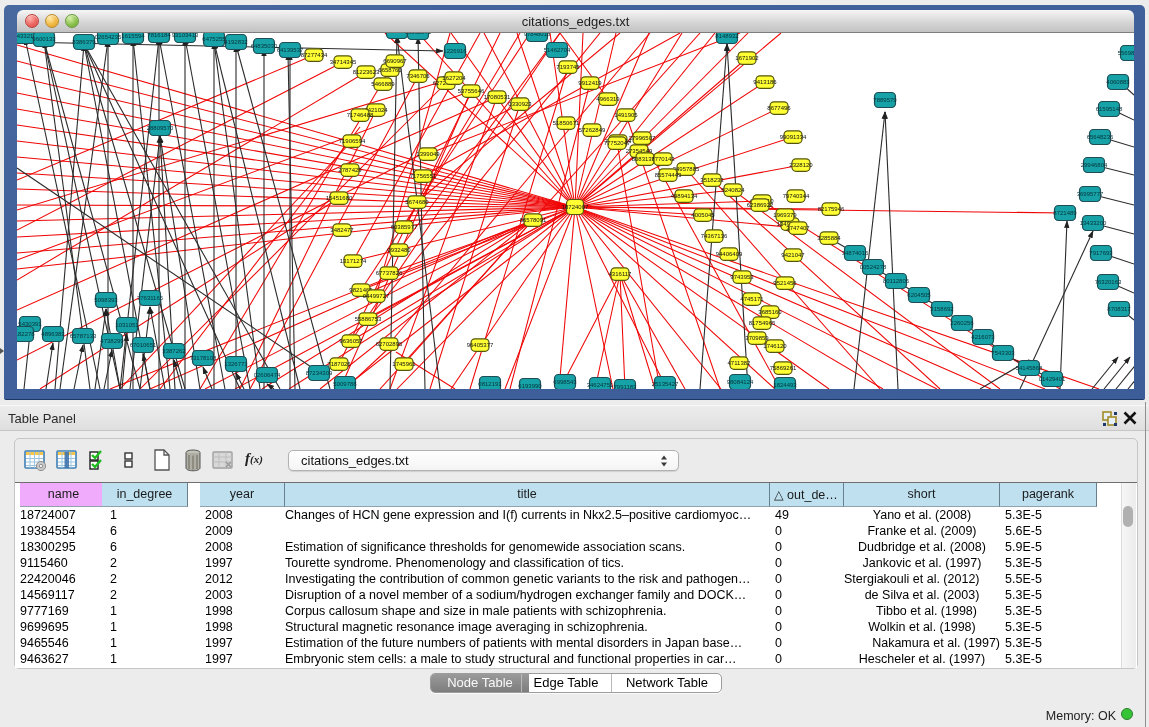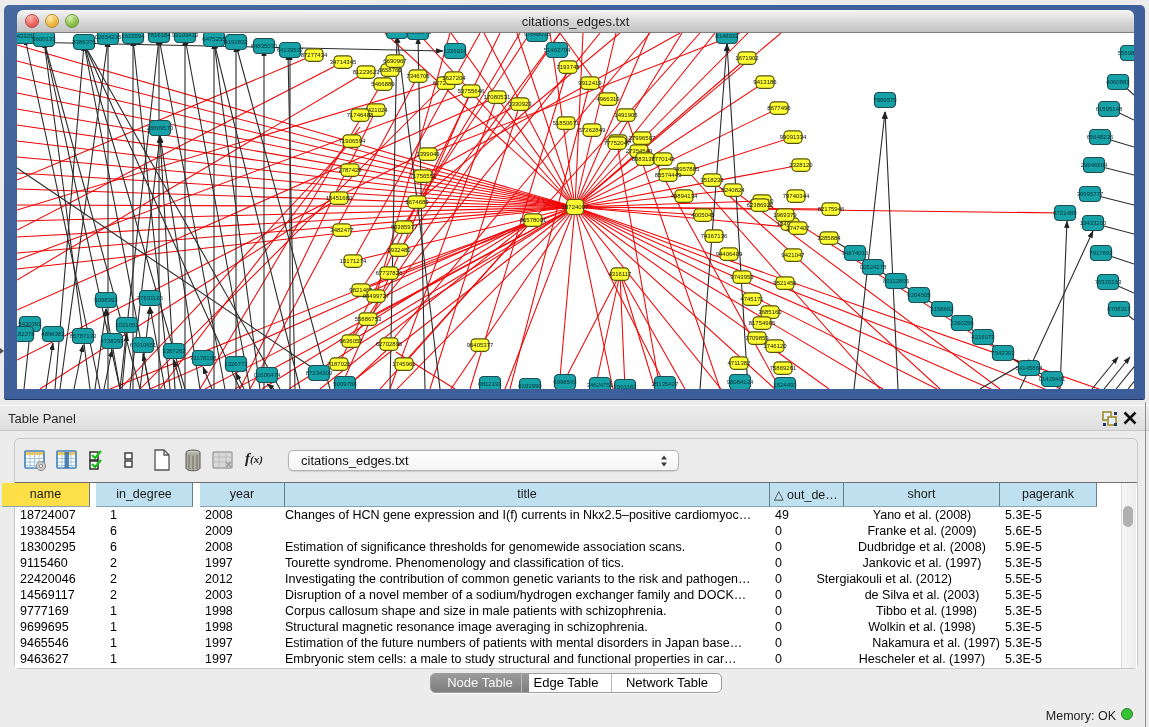--- a/index.html
+++ b/index.html
@@ -898,22 +898,22 @@
     </svg></div>
 <div class="abs" style="left:245px;top:449px"><span style="font-family:'Liberation Serif',serif;font-style:italic;font-weight:bold;font-size:15px;color:#222">f<span style="font-size:11px">(x)</span></span></div>
 <div id="combo" class="abs">citations_edges.txt
   <svg class="abs" style="right:10px;top:4px" width="8" height="12" viewBox="0 0 8 12">
     <path d="M4 0.5L7 4.5H1z" fill="#3a3a3a"></path>
       <path d="M4 11.5L7 7.5H1z" fill="#3a3a3a"></path>
   </svg>
 </div>
 
 <div id="table" class="abs"></div>
-<div class="hcell" style="left:2px;width:88px;background:#fde047">name</div>
-<div class="hcell" style="left:96px;width:97px">in_degree</div>
+<div class="hcell" style="left:20px;width:88px;background:#f0abfc">name</div>
+<div class="hcell" style="left:102px;width:86px">in_degree</div>
 <div class="hcell" style="left:200px;width:85px">year</div>
 <div class="hcell" style="left:285px;width:485px">title</div>
 <div class="hcell" style="left:770px;width:74px;text-align:left;padding-left:4px">△ out_de…</div>
 <div class="hcell" style="left:844px;width:156px">short</div>
 <div class="hcell" style="left:1000px;width:97px">pagerank</div>
 <div class="trow" style="top:508px">
 <span style="left:20px">18724007</span>
 <span style="left:110px">1</span>
 <span style="left:205px">2008</span>
 <span style="left:285px">Changes of HCN gene expression and I(f) currents in Nkx2.5–positive cardiomyoc…</span>
@@ -946,21 +946,21 @@
 <span style="left:775px">0</span>
 <span style="left:844px;width:156px;text-align:center">Jankovic et al. (1997)</span>
 <span style="left:1005px">5.3E-5</span>
 </div>
 <div class="trow" style="top:572px">
 <span style="left:20px">22420046</span>
 <span style="left:110px">2</span>
 <span style="left:205px">2012</span>
 <span style="left:285px">Investigating the contribution of common genetic variants to the risk and pathogen…</span>
 <span style="left:775px">0</span>
-<span style="left:796px;width:156px;text-align:right">Stergiakouli et al. (2012)</span>
+<span style="left:844px;width:156px;text-align:left">Stergiakouli et al. (2012)</span>
 <span style="left:1005px">5.5E-5</span>
 </div>
 <div class="trow" style="top:588px">
 <span style="left:20px">14569117</span>
 <span style="left:110px">2</span>
 <span style="left:205px">2003</span>
 <span style="left:285px">Disruption of a novel member of a sodium/hydrogen exchanger family and DOCK…</span>
 <span style="left:775px">0</span>
 <span style="left:844px;width:156px;text-align:center">de Silva et al. (2003)</span>
 <span style="left:1005px">5.3E-5</span>

